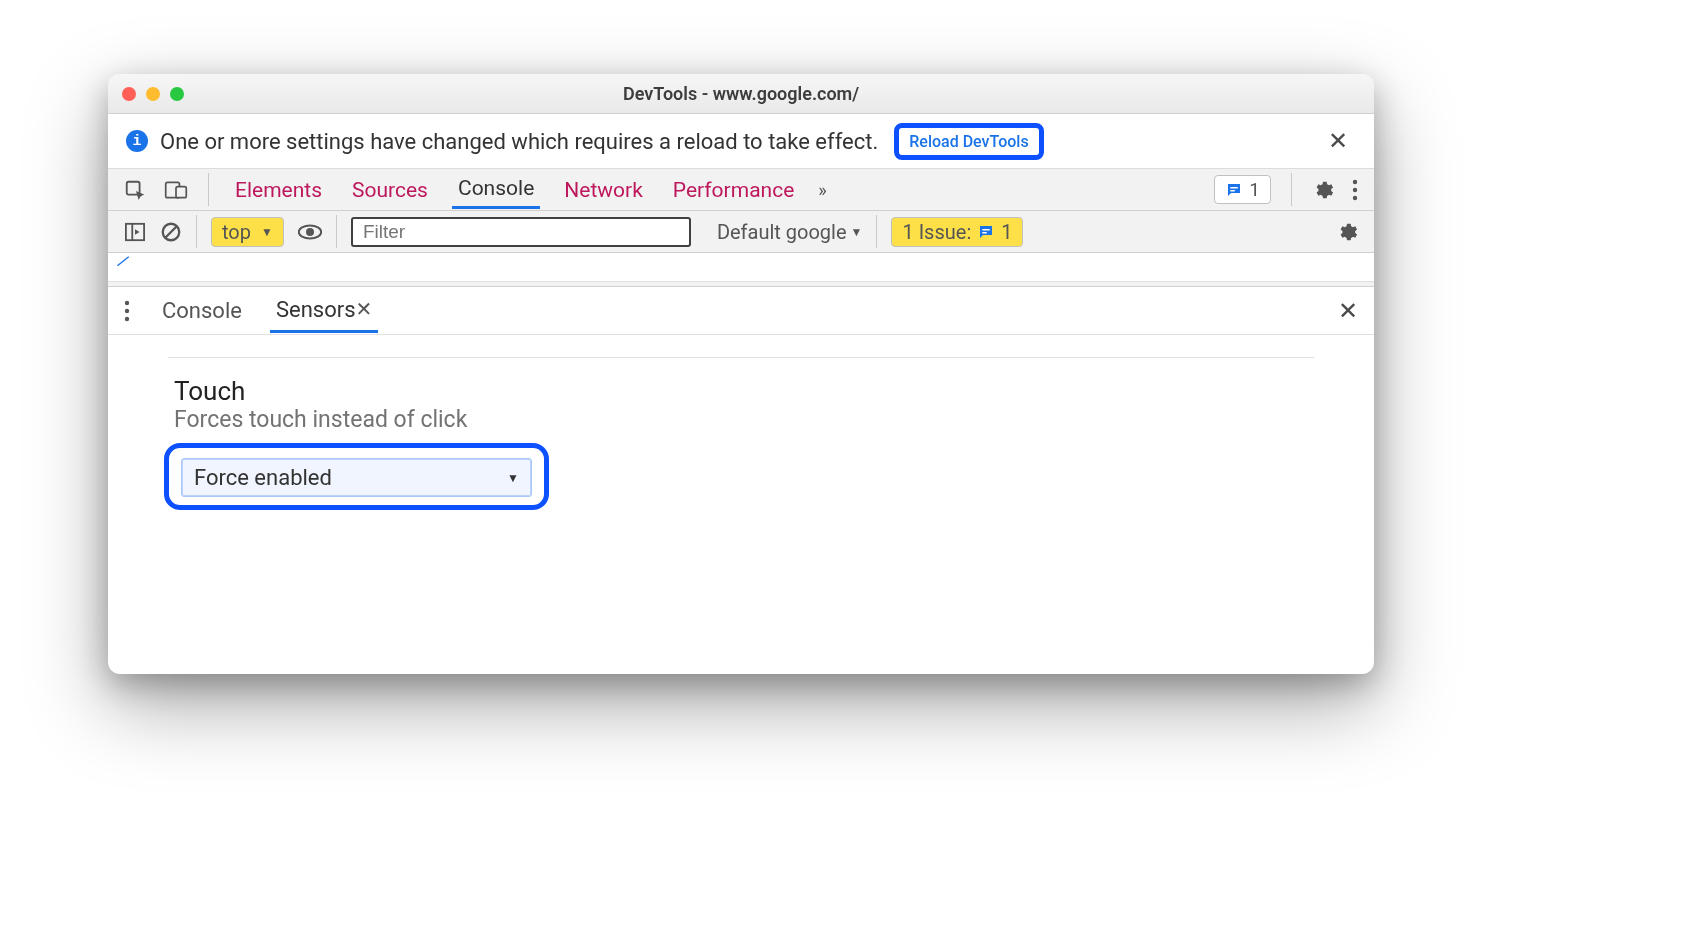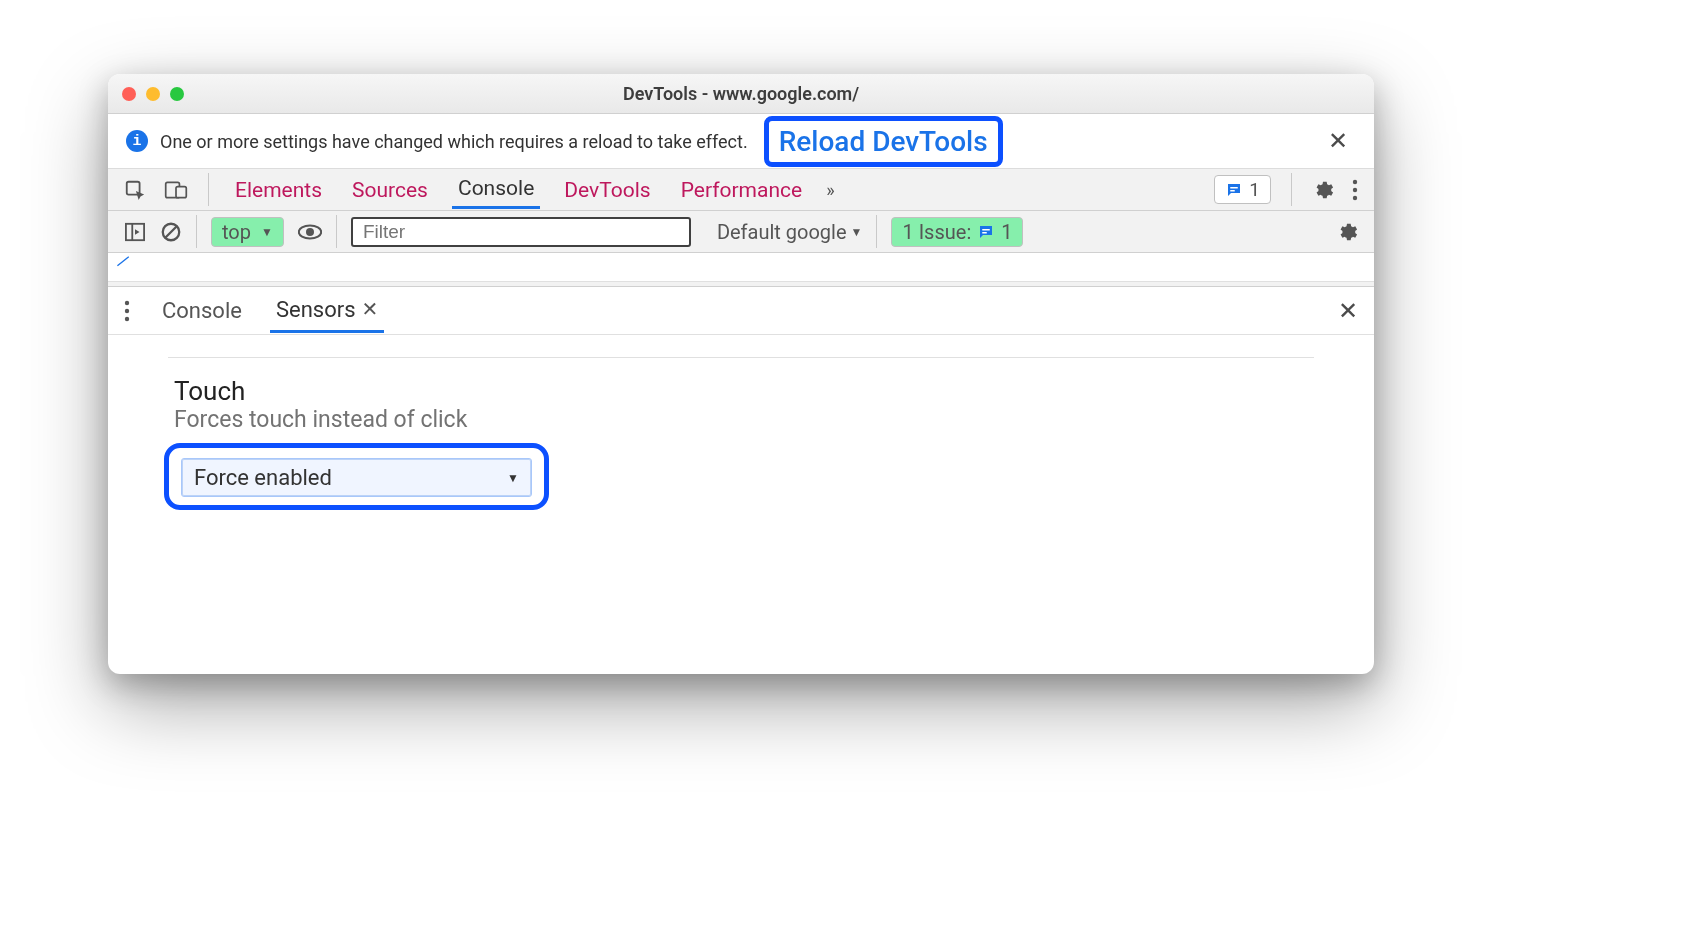--- a/index.html
+++ b/index.html
@@ -45,23 +45,23 @@
     height: 55px;
     background:#fff;
     border-bottom:1px solid #dcdcdc;
     display:flex; align-items:center; padding:0 18px; gap:12px;
   }
   .info-icon {
     width:22px;height:22px;border-radius:50%;background:#1a73e8;color:#fff;
     display:flex;align-items:center;justify-content:center;font-weight:700;font-size:15px;font-family:"Courier New",monospace;
     flex:0 0 22px;
   }
-  .info-text { font-size:18px; color:#333; }
+  .info-text { font-size:22px; color:#333; }
   .reload-btn {
-    font-size:28px; color:#1a73e8; font-weight:500; padding:4px 10px; cursor:pointer;
+    font-size:16px; color:#1a73e8; font-weight:500; padding:4px 10px; cursor:pointer;
     border:5px solid #0c50ff; border-radius:8px; margin-left:4px;
   }
   .infobar .close-x { margin-left:auto; font-size:24px; color:#4b4b4b; cursor:pointer; padding:4px 8px; }
 
   
   .tabstrip {
     height:42px; background:#f2f2f2; border-bottom:1px solid #d0d0d0;
     display:flex; align-items:center; gap:18px; padding:0 16px;
     font-size:21px; color:#555;
   }
@@ -79,21 +79,21 @@
   .gear, .dots3 { font-size:22px; color:#555; cursor:pointer; }
 
   
   .filterbar {
     height:42px; background:#f2f2f2; border-bottom:1px solid #d0d0d0;
     display:flex; align-items:center; gap:14px; padding:0 16px;
     font-size:20px; color:#555;
   }
   .box-btn {
     display:flex; align-items:center; gap:6px; border:1px solid #c0c0c0;
-    background:#86efac; padding:2px 10px; border-radius:4px; cursor:pointer;
+    background:#fde047; padding:2px 10px; border-radius:4px; cursor:pointer;
   }
   .filter-input {
     height:30px; border:2px solid #404040; background:#fff; border-radius:3px;
     font-size:19px; padding:2px 10px; color:#ef4444; width:340px;
   }
   .caret { font-size:12px; margin-left:4px; }
   .plain-btn { display:flex; align-items:center; cursor:pointer; }
 
   .console-slice { height:28px; position:relative; }
   .console-slice .prompt-frag {
@@ -101,21 +101,21 @@
   }
 
   
   .drawer-handle { height:6px; background:#f2f2f2; border-top:1px solid #e0e0e0; border-bottom:1px solid #d0d0d0; }
   .drawer-tabs {
     height:48px; display:flex; align-items:center; gap:22px; padding:0 16px;
     font-size:22px; color:#555; border-bottom:1px solid #e0e0e0;
   }
   .drawer-tabs .dots { font-size:22px; color:#555; cursor:pointer; margin-right:4px; }
   .dtab { padding:8px 6px; cursor:pointer; }
-  .dtab.active { color:#333; border-bottom:3px solid #1a73e8; display:flex; gap:6px; align-items:center; }
+  .dtab.active { color:#333; border-bottom:3px solid #1a73e8; display:flex; gap:0; align-items:center; }
   .dtab .x { font-size:20px; color:#555; }
   .drawer-tabs .close-x { margin-left:auto; font-size:24px; color:#4b4b4b; cursor:pointer; }
 
   .drawer-body { padding:22px 36px; }
   .drawer-divider { height:1px; background:#e0e0e0; margin:0 24px 18px; }
 
   .setting-title { font-size:26px; color:#222; margin-left:30px; }
   .setting-sub { font-size:23px; color:#737373; margin:0 0 10px 30px; }
 
   .highlight-box {
@@ -165,21 +165,21 @@
       <svg width="24" height="22" viewBox="0 0 28 24" fill="none" stroke="#555" stroke-width="2">
         <rect x="2" y="3" width="16" height="18" rx="2"></rect>
         <rect x="14" y="8" width="12" height="13" rx="2" fill="#f2f2f2"></rect>
       </svg>
     </div>
     <div class="vdivider"></div>
 
     <div class="tab">Elements</div>
     <div class="tab">Sources</div>
     <div class="tab active">Console</div>
-    <div class="tab">DevTools</div>
+    <div class="tab">Network</div>
     <div class="tab">Performance</div>
     <div class="chev-more">»</div>
 
     <div class="spacer"></div>
 
     <div class="issue-badge">
       <span class="chat-icon">
         <svg width="18" height="18" viewBox="0 0 24 24" fill="#1a73e8">
             <path d="M4 4h16v12H8l-4 4V4z"></path>
             <rect x="7" y="8" width="10" height="2" fill="#fff"></rect>

